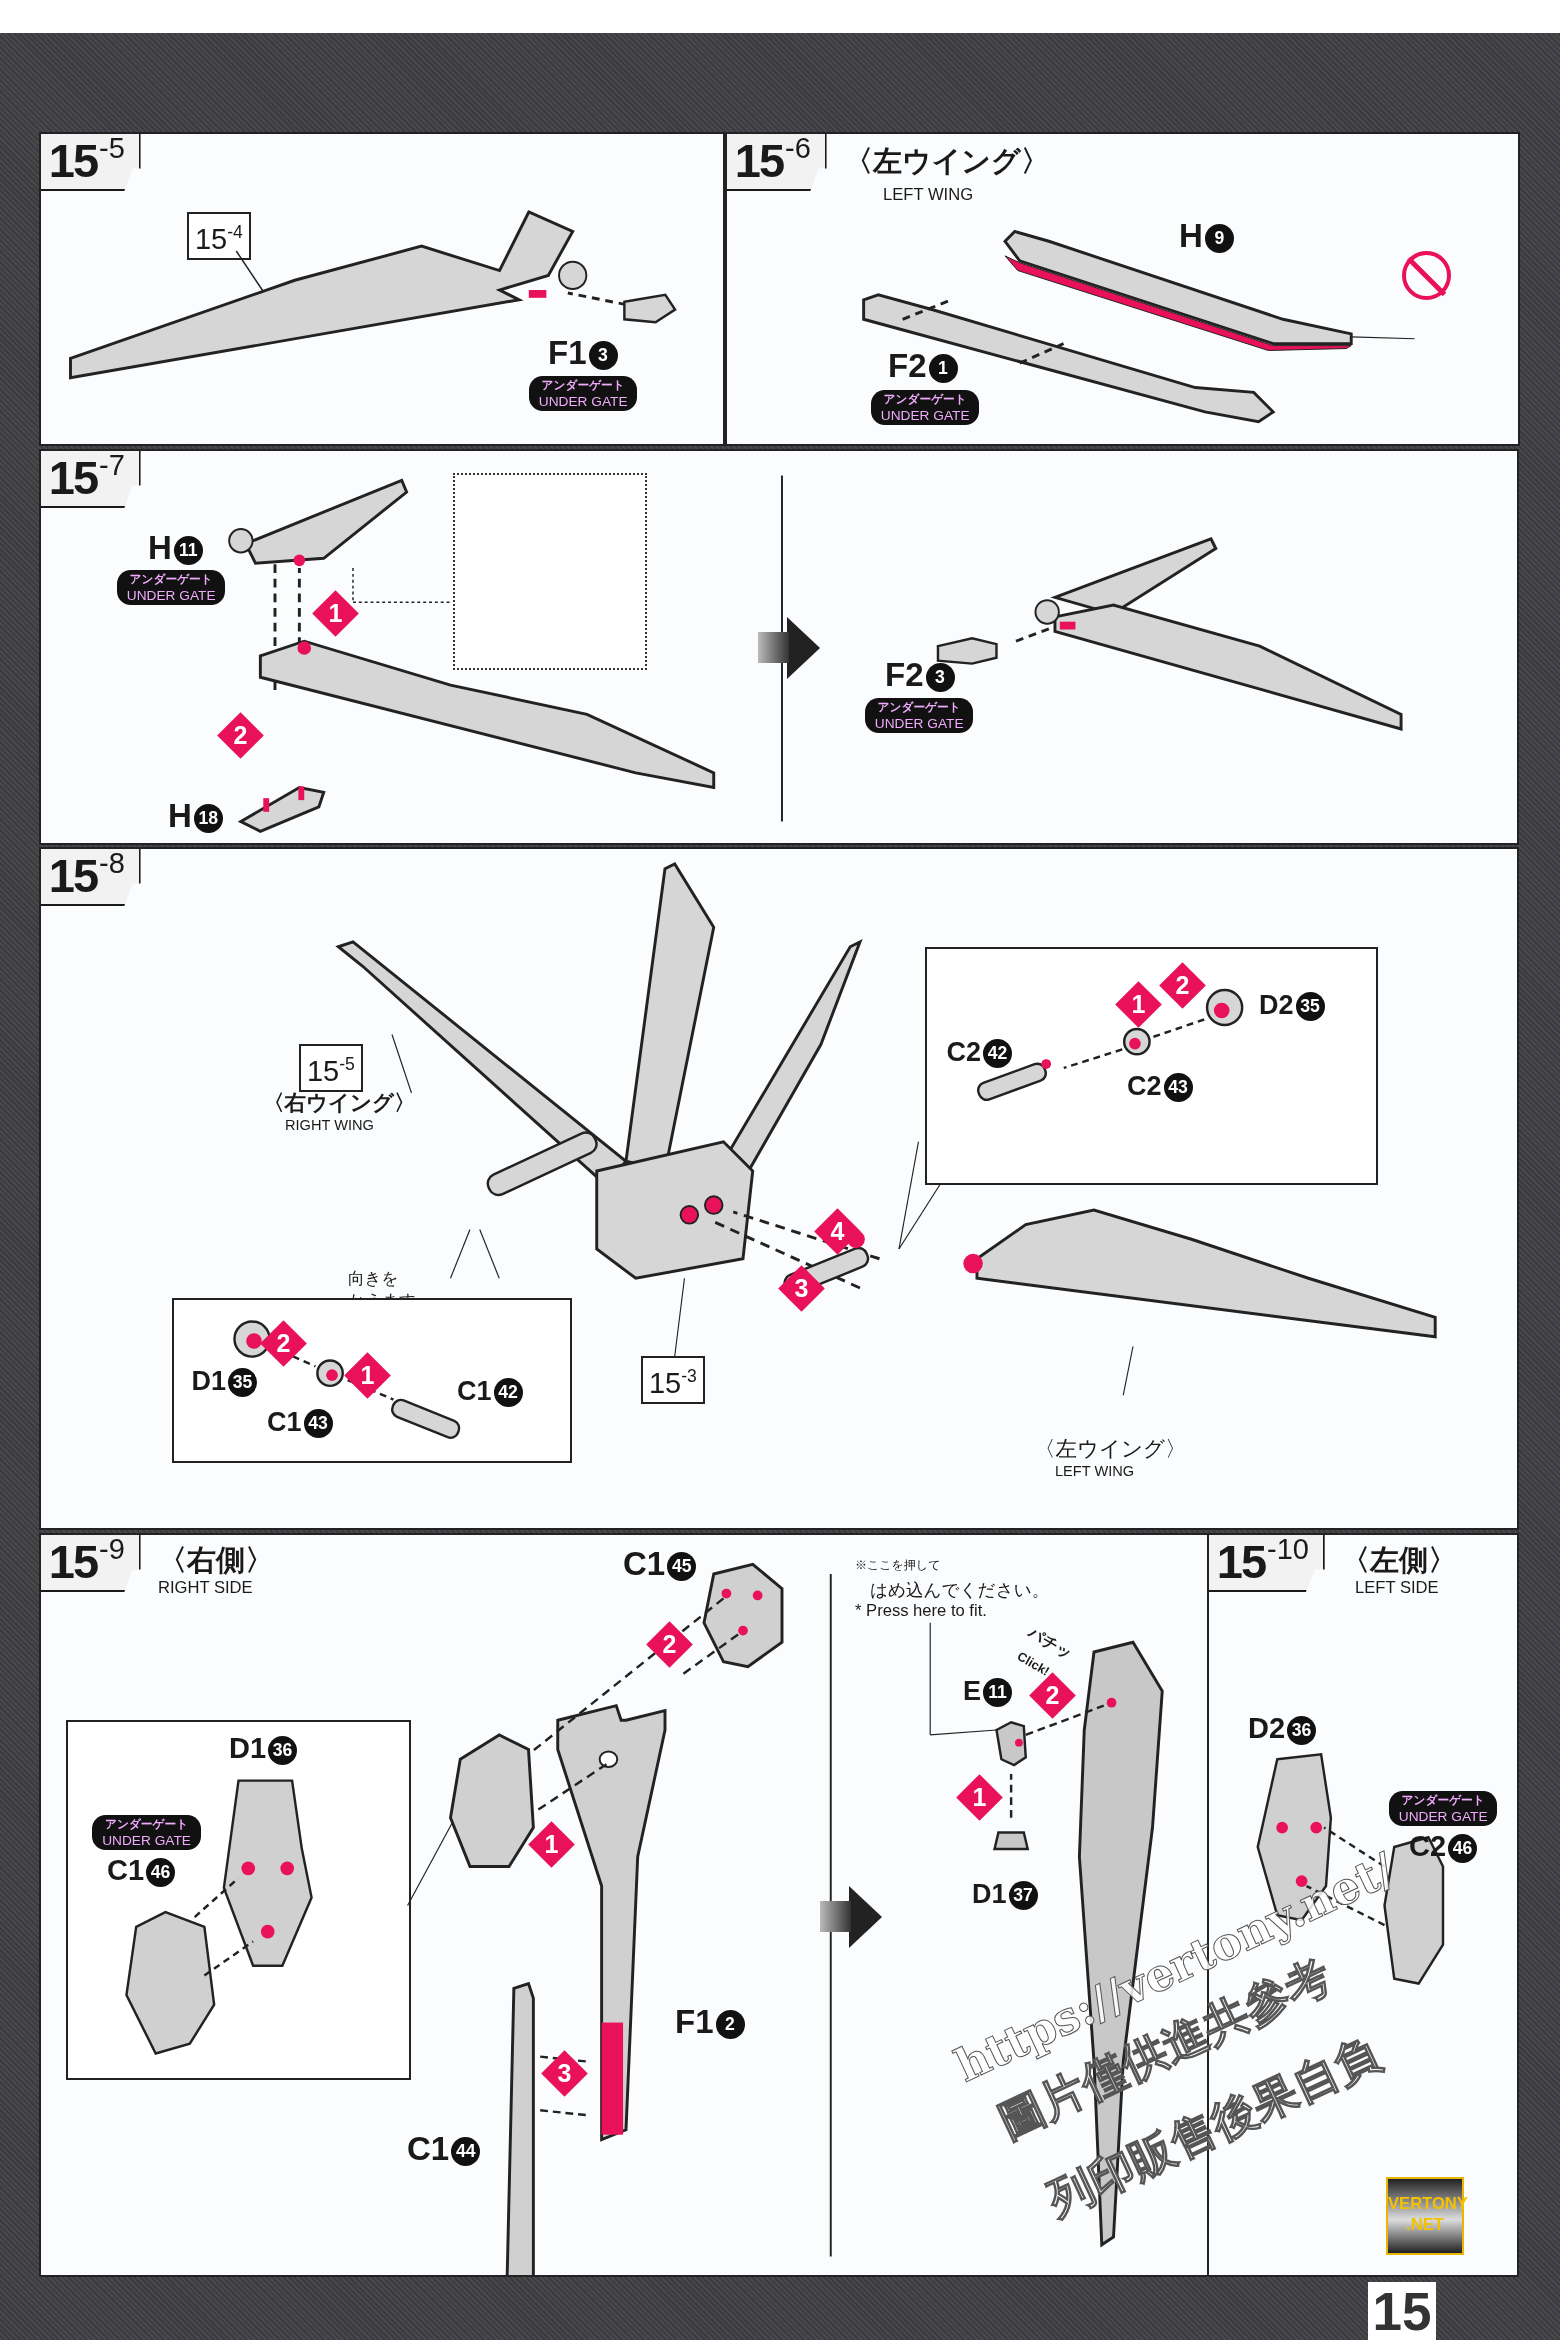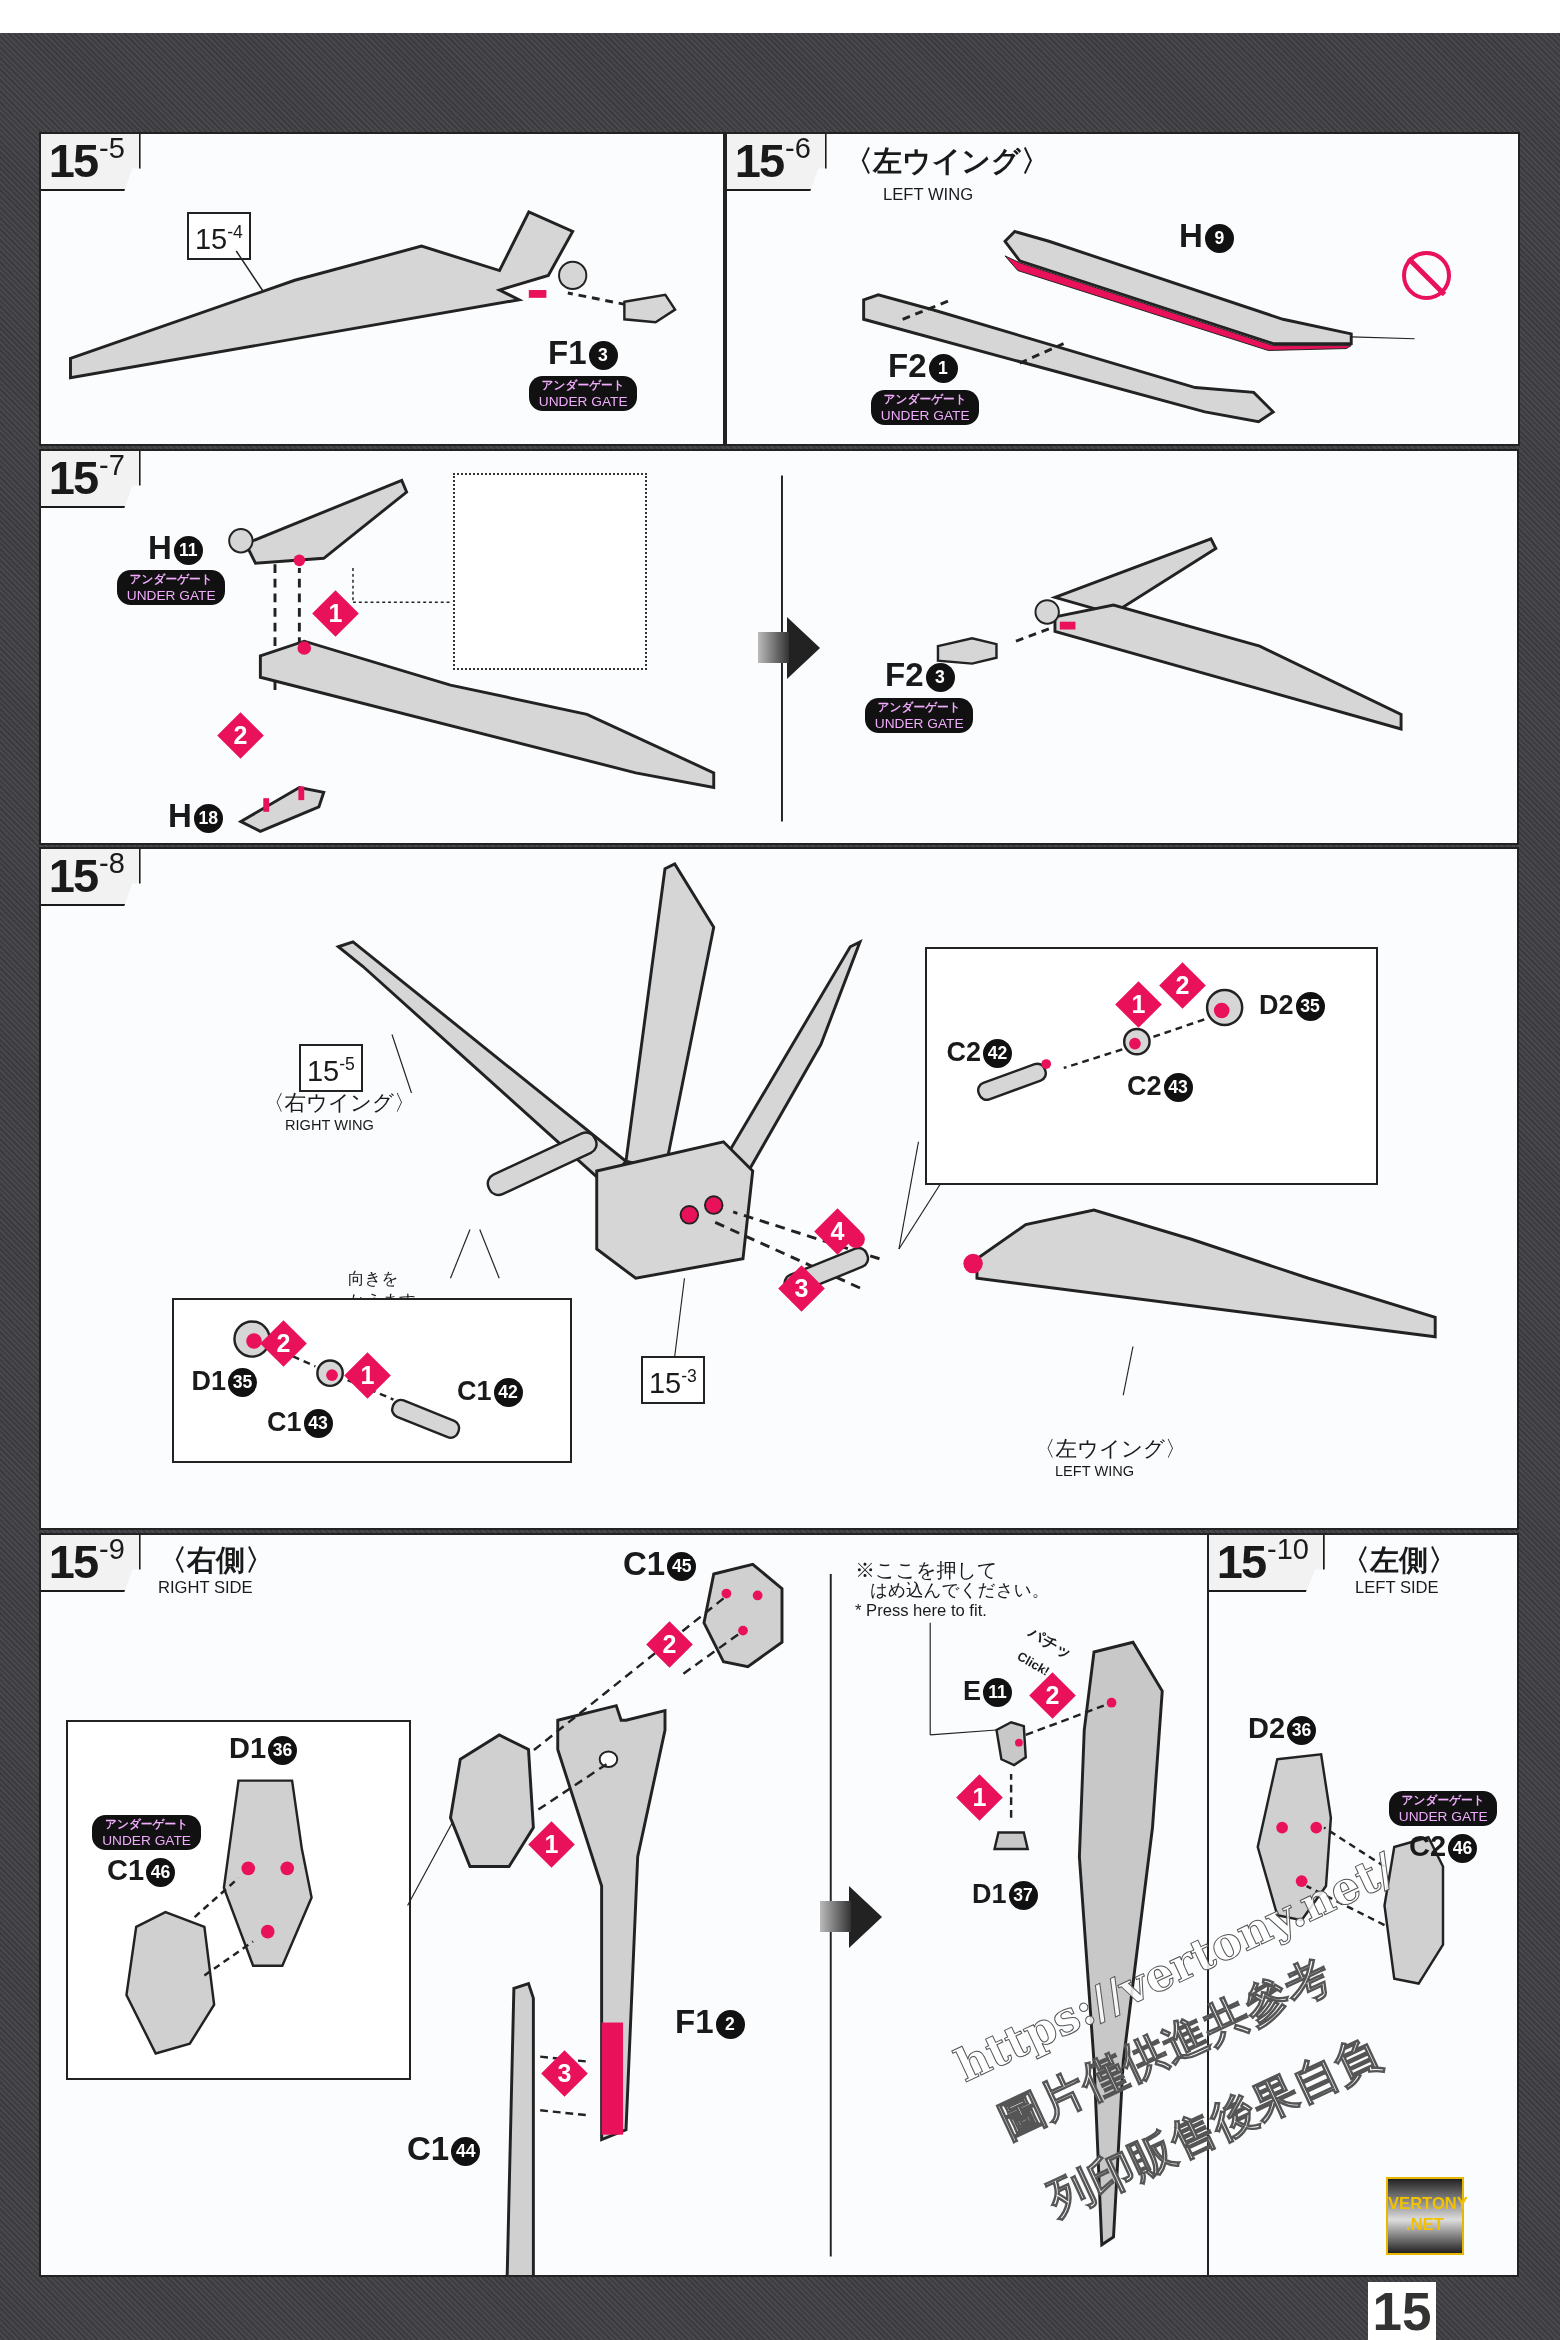--- a/index.html
+++ b/index.html
@@ -139,21 +139,21 @@
     <circle cx="956" cy="425" r="10" fill="#e8115a"></circle>
     <line x1="380" y1="250" x2="360" y2="190" stroke="#222" stroke-width="1.2"></line>
     <line x1="440" y1="390" x2="420" y2="440" stroke="#222" stroke-width="1.2"></line>
     <line x1="450" y1="390" x2="470" y2="440" stroke="#222" stroke-width="1.2"></line>
     <line x1="660" y1="440" x2="650" y2="520" stroke="#222" stroke-width="1.2"></line>
     <line x1="880" y1="410" x2="900" y2="300" stroke="#222" stroke-width="1.2"></line>
     <line x1="880" y1="410" x2="950" y2="300" stroke="#222" stroke-width="1.2"></line>
     <line x1="1110" y1="560" x2="1120" y2="510" stroke="#222" stroke-width="1.2"></line>
   </svg>
   <div class="refbox" style="left:258px;top:195px;"><span>15</span><sup>-5</sup></div>
-  <div class="title-jp" style="left:222px;top:239px;font-weight:normal;font-size:21.5px;text-align:center;">〈右ウイング〉</div>
+  <div class="title-jp" style="left:222px;top:239px;font-weight:bold;font-size:21.5px;text-align:center;">〈右ウイング〉</div>
   <div class="title-en" style="left:244px;top:268px;font-size:14.6px;">RIGHT WING</div>
   <div class="small" style="left:307px;top:419px;">向きを</div>
   <div class="small" style="left:307px;top:441px;">かえます。</div>
   <div class="small" style="left:307px;top:464px;font-size:12.7px;">Turn the part.</div>
   <div class="subbox" style="left:131px;top:449px;width:396px;height:161px;">
     <svg style="left:0;top:0" width="396" height="161" viewBox="0 0 406 165">
       <circle cx="80" cy="40" r="18" fill="#d6d6d6" stroke="#222" stroke-width="2.5"></circle>
       <circle cx="82" cy="42" r="8" fill="#e8115a"></circle>
       <circle cx="160" cy="75" r="13" fill="#d6d6d6" stroke="#222" stroke-width="2.5"></circle>
       <circle cx="162" cy="77" r="6" fill="#e8115a"></circle>
@@ -257,21 +257,21 @@
   <div class="label" style="left:366px;top:595px;"><span>C1</span><span class="circ">44</span></div>
   <div class="diamond" style="left:494px;top:293px;">
       <span>1</span>
     </div>
   <div class="diamond" style="left:612px;top:93px;">
       <span>2</span>
     </div>
   <div class="diamond" style="left:507px;top:522px;">
       <span>3</span>
     </div>
-  <div class="small" style="left:814px;top:21.5px;font-size:20px;">※ここを押して</div>
+  <div class="small" style="left:814px;top:21.5px;font-size:12px;">※ここを押して</div>
   <div class="small" style="left:829px;top:43px;font-size:17.6px;">はめ込んでください。</div>
   <div class="small" style="left:814px;top:66px;font-size:16.6px;">* Press here to fit.</div>
   <div class="small" style="left:985px;top:98px;font-size:15.6px;font-weight:bold;transform:rotate(30deg);">パチッ</div>
   <div class="small" style="left:975px;top:122px;font-size:12.7px;font-weight:bold;transform:rotate(30deg);">Click!</div>
   <div class="label" style="left:922px;top:141px;font-size:27px;"><span>E</span><span class="circ">11</span></div>
   <div class="diamond" style="left:995px;top:144px;">
       <span>2</span>
     </div>
   <div class="diamond" style="left:922px;top:246px;">
       <span>1</span>

